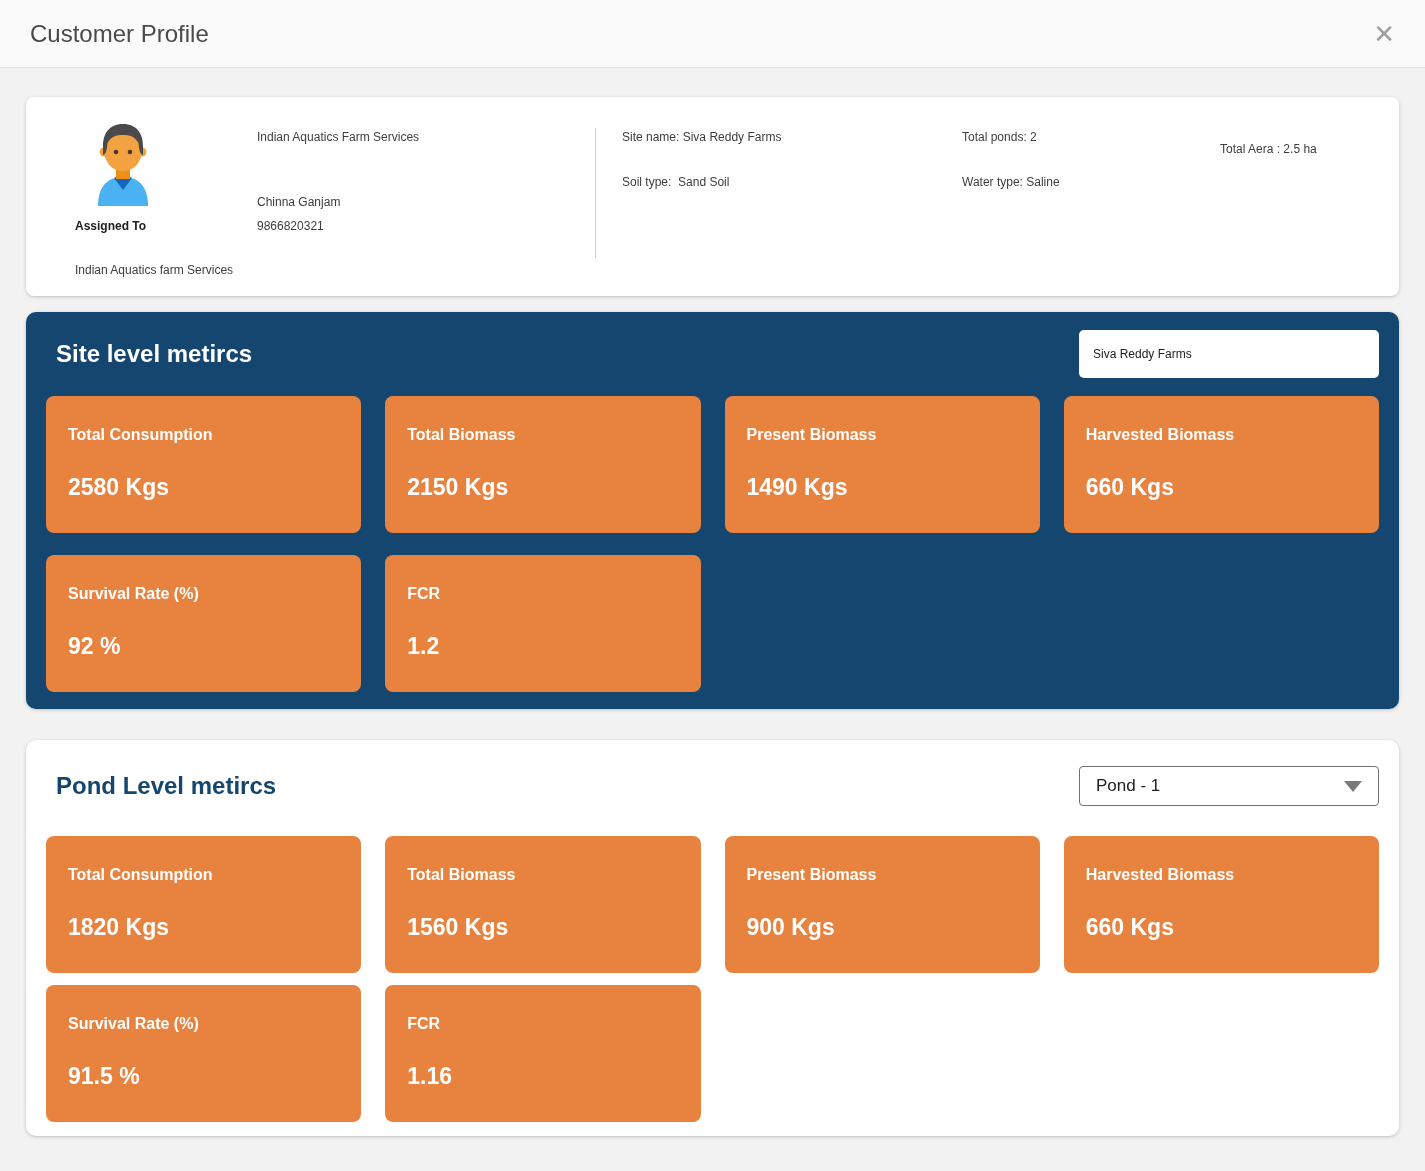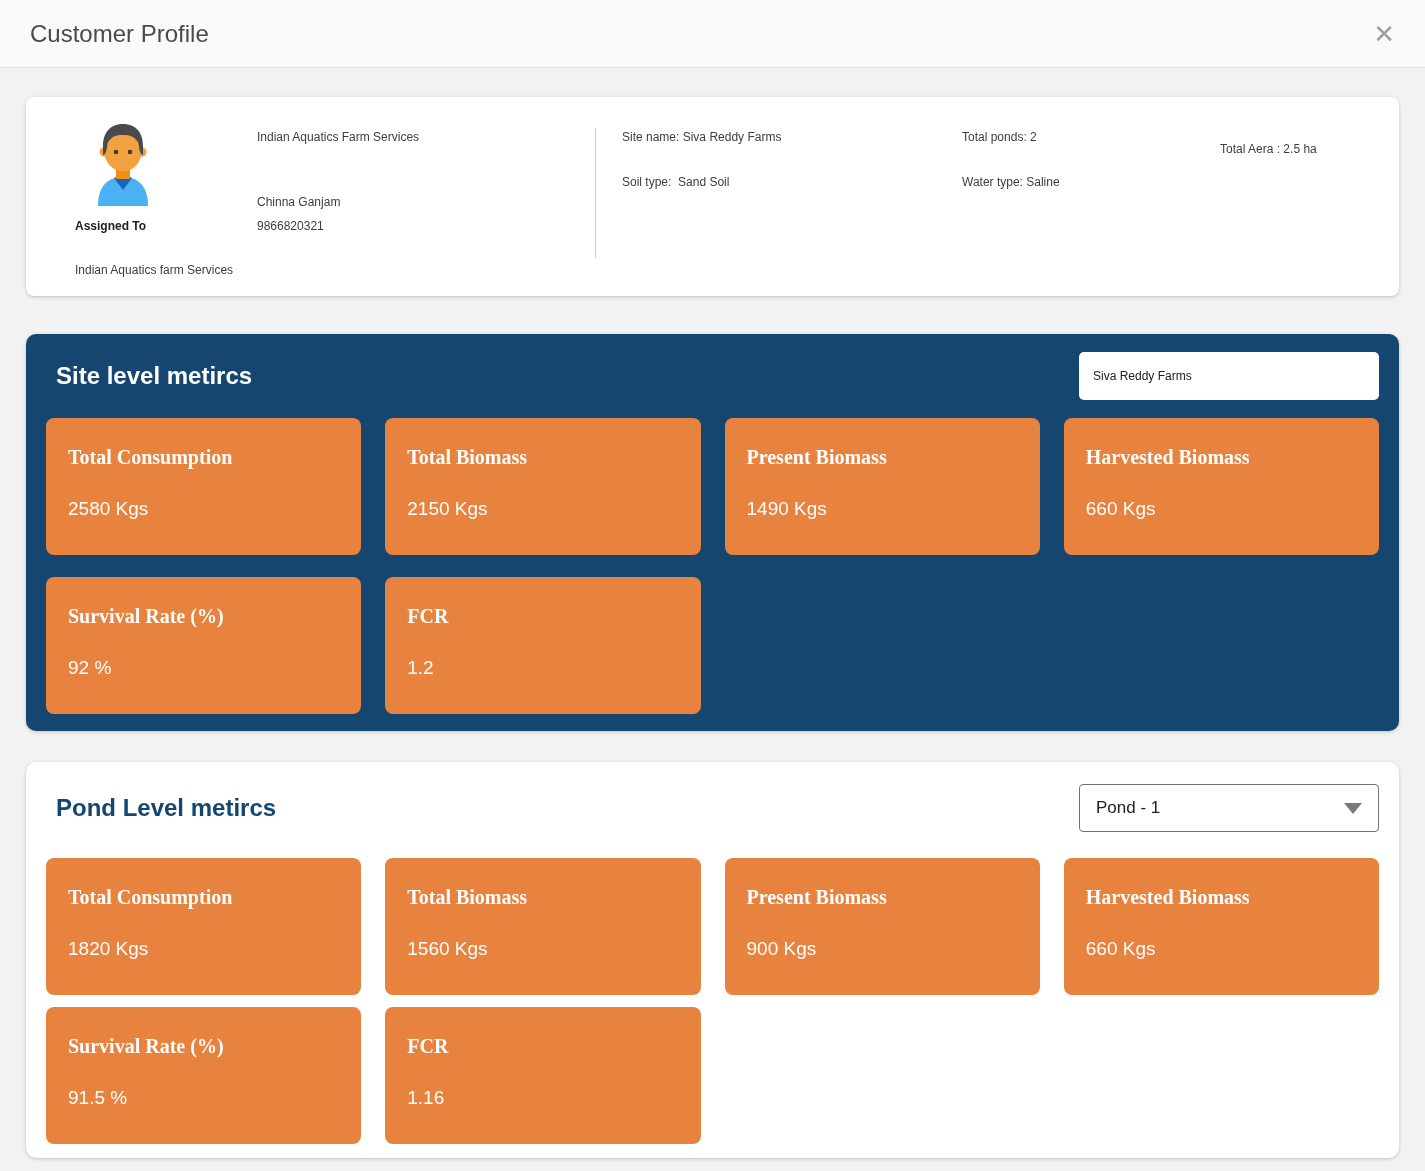--- a/index.html
+++ b/index.html
@@ -43,21 +43,21 @@
   .p-divider{position:absolute;left:569px;top:31px;width:1px;height:130px;background:#cfcfcf;}
   .p-sitename{left:596px;top:28px;}
   .p-soil{left:596px;top:73px;}
   .p-ponds{left:936px;top:28px;}
   .p-water{left:936px;top:73px;}
   .p-area{left:1162px;top:40px;margin-left:32px;}
 
   
   .panel{border-radius:10px;}
   .panel-site{
-    margin-top:38px;height:397px;background:var(--navy);
+    margin-top:16px;height:397px;background:var(--navy);
     padding:18px 20px 20px 20px;
   }
   .panel-pond{
     margin-top:31px;height:396px;background:#fff;
     padding:22px 20px 13px 20px;
   }
   .panel-header{
     display:flex;align-items:center;justify-content:space-between;height:48px;
   }
   .panel-site .panel-header{margin-bottom:18px;}
@@ -65,41 +65,41 @@
   .panel-title{font-size:24px;font-weight:bold;padding-left:10px;}
   .panel-site .panel-title{color:#ffffff;}
   .panel-pond .panel-title{color:var(--navy);}
 
   .site-input{
     width:300px;height:48px;border:none;border-radius:5px;background:#fff;
     font-family:"Liberation Sans",sans-serif;font-size:12px;color:#212121;
     padding:0 14px;outline:none;
   }
   .pond-select{
-    width:300px;height:48px;border:1px solid #707070;border-radius:4px;background:#fff;
+    width:300px;height:40px;border:1px solid #707070;border-radius:4px;background:#fff;
     display:flex;align-items:center;justify-content:space-between;
     padding:0 16px;font-size:17px;color:#212121;cursor:pointer;
   }
   .chevron-down{
     width:0;height:0;border-left:9px solid transparent;border-right:9px solid transparent;
     border-top:11px solid #7a7a7a;
   }
 
   .cards-grid{
     display:grid;grid-template-columns:repeat(4,1fr);
     column-gap:24px;
   }
   .panel-site .cards-grid{row-gap:22px;}
   .panel-pond .cards-grid{row-gap:12px;}
   .metric-card{
     height:137px;background:var(--orange);border-radius:8px;
     padding:26px 22px;color:#fff;
   }
-  .metric-label{font-size:20px;line-height:26px;font-weight:600;font-family:Liberation Serif, serif;}
-  .metric-value{font-size:19px;line-height:34px;font-weight:normal;margin-top:22px;}
+  .metric-label{font-size:16px;line-height:26px;font-weight:600;}
+  .metric-value{font-size:23px;line-height:34px;font-weight:bold;margin-top:22px;}
 </style>
 </head>
 <body>
 
 <div class="topbar">
   <div class="topbar-title">Customer Profile</div>
   <div class="close-x">✕</div>
 </div>
 
 <div class="content">

